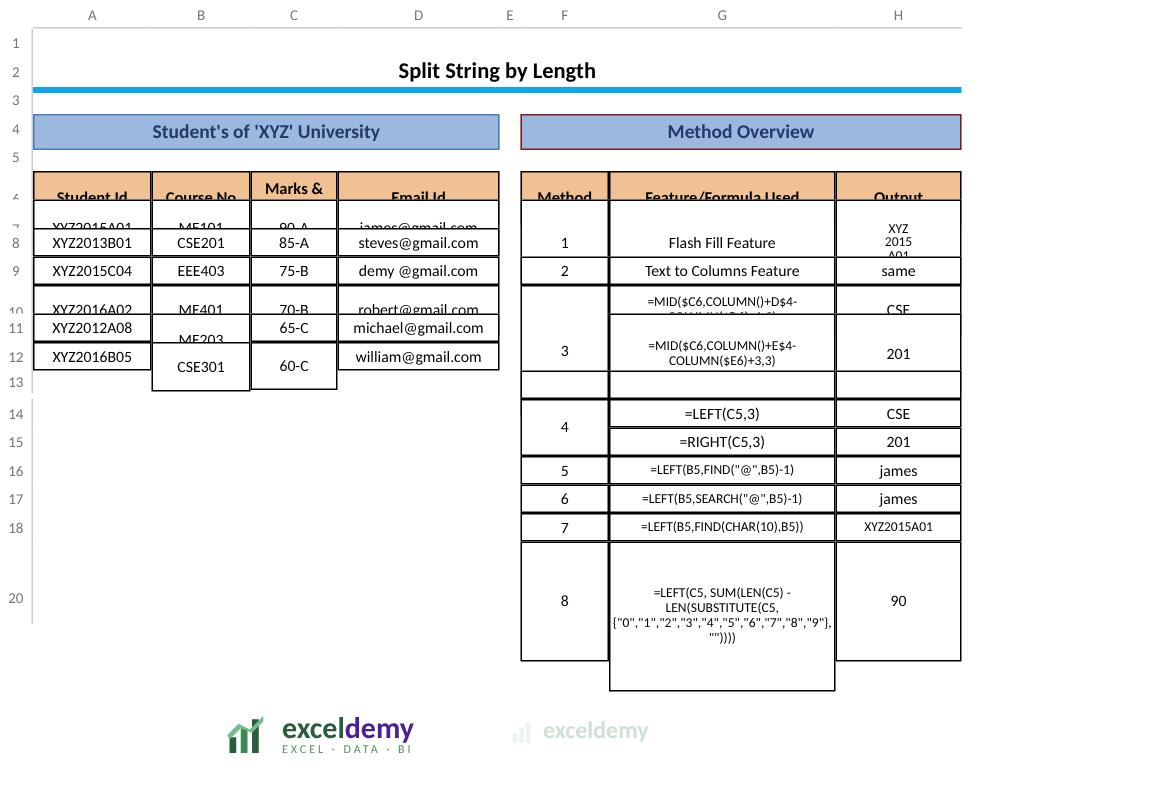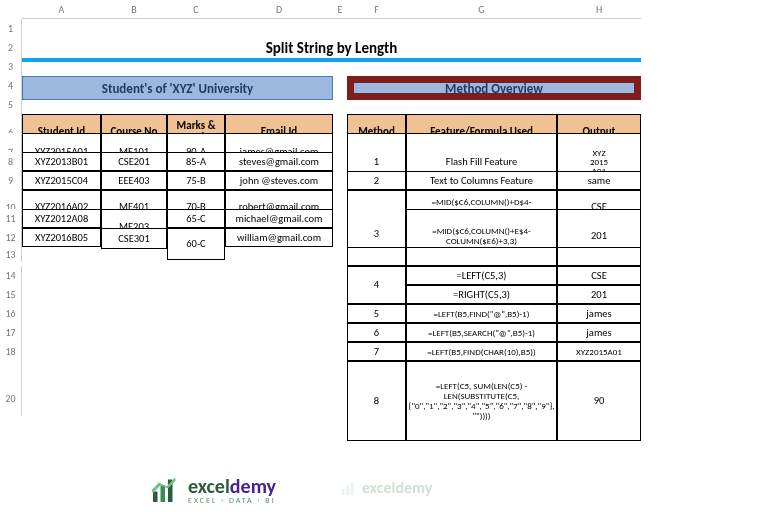--- a/index.html
+++ b/index.html
@@ -43,21 +43,21 @@
     font-weight: bold; font-size: 13px;
     display: flex; align-items: center; justify-content: center;
     border: 1px solid #4a7ab8;
   }
   .section-right {
     grid-column: 7 / 10;
     background: #9cb8de;
     color: #233a6b;
     font-weight: bold; font-size: 13px;
     display: flex; align-items: center; justify-content: center;
-    border: 7px solid #7f1d1d;
+    border: 1px solid #7f1d1d;
   }
   .th {
     background: #f0c193;
     color: #000;
     font-weight: bold;
     display: flex; align-items: center; justify-content: center;
     text-align: center;
     border: 1px solid #000;
     padding: 0 3px;
     line-height: 1.1;
@@ -156,21 +156,21 @@
   <div class="td">XYZ2013B01</div>
   <div class="td">CSE201</div>
   <div class="td">85-A</div>
   <div class="td">steves@gmail.com</div>
   <div></div>
 
   <div class="rowhdr">9</div>
   <div class="td">XYZ2015C04</div>
   <div class="td">EEE403</div>
   <div class="td">75-B</div>
-  <div class="td">john @steves.com</div>
+  <div class="td">demy @gmail.com</div>
   <div></div>
   <div class="td">2</div>
   <div class="td">Text to Columns Feature</div>
   <div class="td">same</div>
 
   <div class="rowhdr" style="height:34px">10</div>
   <div class="td" style="height:34px">XYZ2016A02</div>
   <div class="td" style="height:34px">ME401</div>
   <div class="td" style="height:34px">70-B</div>
   <div class="td" style="height:34px">robert@gmail.com</div>
@@ -183,21 +183,21 @@
   <div class="td" style="height:19px">XYZ2012A08</div>
   <div class="td" style="height:35px">ME203</div>
   <div class="td" style="height:19px">65-C</div>
   <div class="td" style="height:19px">michael@gmail.com</div>
   <div style="height:19px"></div>
   <div class="td small" style="height:53px;grid-row:span 2">=MID($C6,COLUMN()+E$4-COLUMN($E6)+3,3)</div>
   <div class="td" style="height:53px;grid-row:span 2">201</div>
 
   <div class="rowhdr" style="height:19px">12</div>
   <div class="td" style="height:19px">XYZ2016B05</div>
-  <div class="td" style="height:21px">CSE301</div>
+  <div class="td" style="height:33px">CSE301</div>
   <div class="td" style="height:32px">60-C</div>
   <div class="td" style="height:19px">william@gmail.com</div>
   <div style="height:19px"></div>
 
   <div class="rowhdr" style="height:15px">13</div>
   <div style="grid-column:2/7;height:15px"></div>
   <div class="td" style="height:19px"></div>
   <div class="td" style="height:19px"></div>
   <div class="td" style="height:19px"></div>
 
@@ -226,21 +226,21 @@
 
   <div class="rowhdr">18</div>
   <div style="grid-column:2/7"></div>
   <div class="td">7</div>
   <div class="td small">=LEFT(B5,FIND(CHAR(10),B5))</div>
   <div class="td small">XYZ2015A01</div>
 
   <div class="rowhdr" style="height:44px">19</div>
   <div style="grid-column:2/7;height:44px"></div>
   <div class="td" style="height:80px;grid-row:span 2">8</div>
-  <div class="td small" style="height:80px;grid-row:span 2">=LEFT(C5, SUM(LEN(C5) - LEN(SUBSTITUTE(C5, {"0","1","2","3","4","5","6","7","8","9"}, ""))))</div>
+  <div class="td small" style="height:100px;grid-row:span 2">=LEFT(C5, SUM(LEN(C5) - LEN(SUBSTITUTE(C5, {"0","1","2","3","4","5","6","7","8","9"}, ""))))</div>
   <div class="td" style="height:80px;grid-row:span 2">90</div>
 
   <div class="rowhdr" style="height:36px">20</div>
   <div style="grid-column:2/7;height:36px"></div>
 </div>
 
 <div class="logo-wrap">
   <div class="logo-mark">
     <svg viewBox="0 0 40 40" width="30" height="30">
       <rect x="4" y="22" width="6" height="14" fill="#2a5d3c"></rect>

